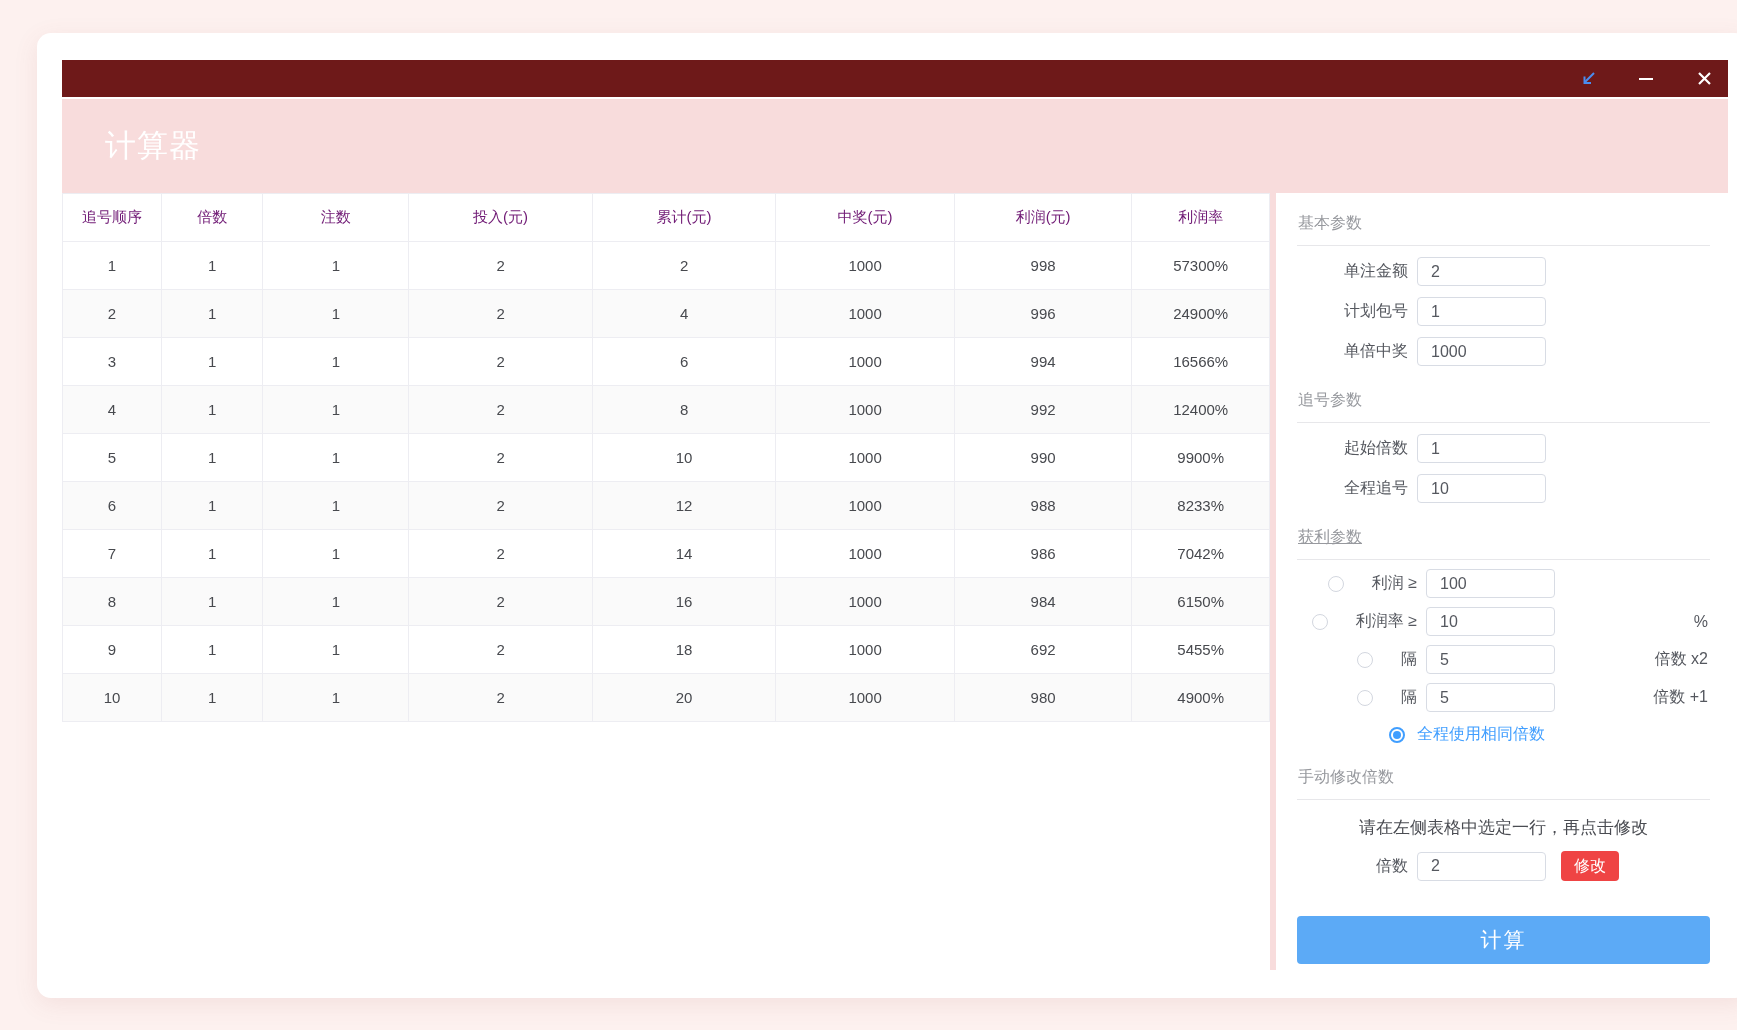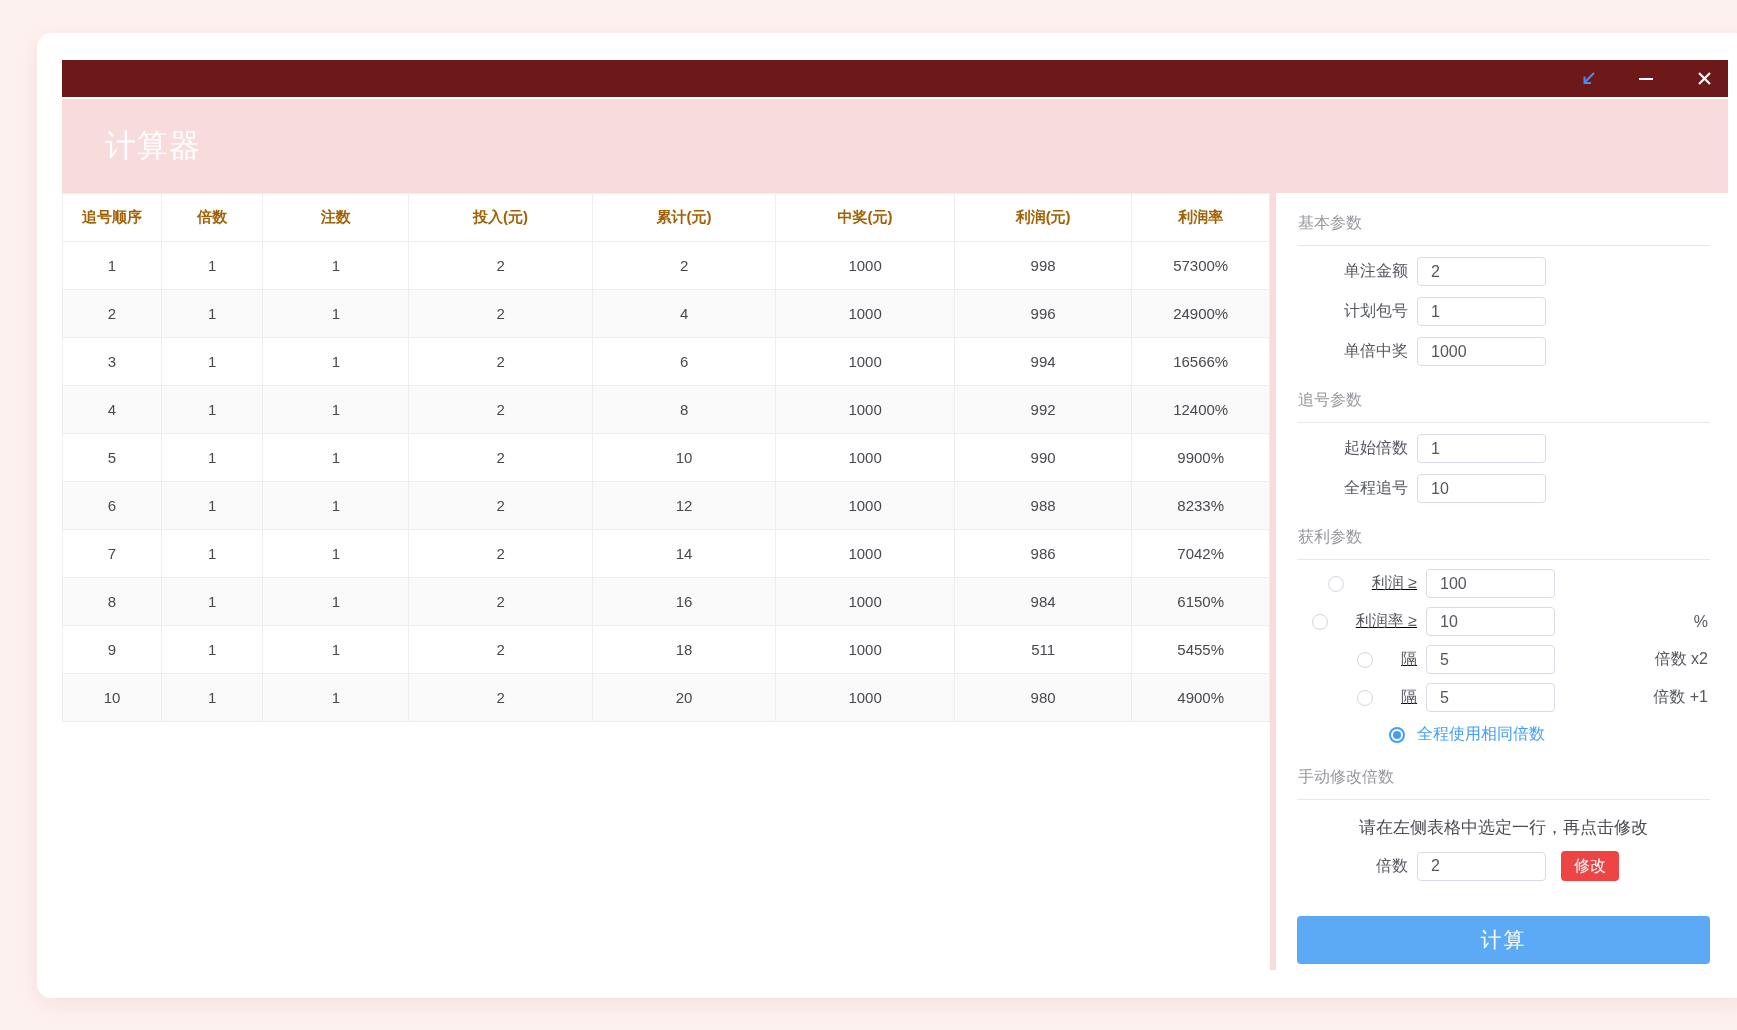--- a/index.html
+++ b/index.html
@@ -38,39 +38,39 @@
   }
   .table-area { width:1208px; overflow:hidden; }
   .v-divider { width:6px; background:#f8dcdc; }
   .panel { flex:1; padding:12px 18px 0 21px; }
   
   table { width:100%; border-collapse:collapse; table-layout:fixed; }
   th, td {
     border:1px solid #ededf2; height:48px; text-align:center;
     font-size:15px; overflow:hidden; white-space:nowrap;
   }
-  th { color:#a16207; font-weight:700; background:#ffffff; }
+  th { color:#701a75; font-weight:400; background:#ffffff; }
   td { color:#47494e; }
   tbody tr:nth-child(even) td { background:#fafafa; }
   col.c1{width:8.2%} col.c2{width:8.4%} col.c3{width:12.1%} col.c4{width:15.2%}
   col.c5{width:15.2%} col.c6{width:14.8%} col.c7{width:14.7%} col.c8{width:11.4%}
   
   .section-title {
     font-size:16px; color:#97999e; padding:8px 0 11px 1px;
     border-bottom:1px solid #e7e7ea; margin-bottom:8px;
   }
   .form-row { display:flex; align-items:center; margin:11px 0; }
   .form-label { width:120px; text-align:right; padding-right:9px; font-size:16px; color:#55585f; }
   .text-input {
     width:129px; height:29px; border:1px solid #d8dce4; border-radius:4px;
     font-size:16px; color:#55585f; padding:0 0 0 13px; outline:none;
     font-family:"Liberation Sans","DejaVu Sans",sans-serif; background:#fff;
   }
   .opt-row { display:flex; align-items:center; margin:9px 0; }
-  .opt-left { width:129px; display:flex; align-items:center; justify-content:flex-end; gap:28px; padding-right:9px;text-decoration:underline; }
+  .opt-left { width:129px; display:flex; align-items:center; justify-content:flex-end; gap:28px; padding-right:9px; }
   .opt-label { font-size:16px; color:#55585f; white-space:nowrap; }
   .opt-suffix { flex:1; text-align:right; font-size:16px; color:#55585f; padding-right:2px; }
   .radio {
     width:16px; height:16px; min-width:16px; border-radius:50%;
     border:1px solid #d3d7df; background:#fff; display:inline-flex;
     align-items:center; justify-content:center; cursor:pointer;
   }
   .radio.checked { border:2px solid #409eff; }
   .radio.checked::after { content:""; width:8px; height:8px; border-radius:50%; background:#409eff; }
   .opt-row-center { display:flex; align-items:center; gap:12px; margin:12px 0 10px 92px;text-align:right; }
@@ -222,21 +222,21 @@
               <td>984</td>
               <td>6150%</td>
             </tr>
             <tr>
               <td>9</td>
               <td>1</td>
               <td>1</td>
               <td>2</td>
               <td>18</td>
               <td>1000</td>
-              <td>511</td>
+              <td>692</td>
               <td>5455%</td>
             </tr>
             <tr>
               <td>10</td>
               <td>1</td>
               <td>1</td>
               <td>2</td>
               <td>20</td>
               <td>1000</td>
               <td>980</td>
@@ -267,21 +267,21 @@
       <div class="section-title" style="margin-top:16px;">追号参数</div>
       <div class="form-row">
         <span class="form-label">起始倍数</span>
         <input class="text-input" value="1" style="">
       </div>
       <div class="form-row">
         <span class="form-label">全程追号</span>
         <input class="text-input" value="10" style="">
       </div>
 
-      <div class="section-title" style="margin-top:16px;">获利参数</div>
+      <div class="section-title" style="margin-top:16px;text-decoration:underline;">获利参数</div>
 
       <div class="opt-row">
         <span class="opt-left">
           <span class="radio"></span>
           <span class="opt-label">利润 ≥</span>
         </span>
         <input class="text-input" value="100" style="">
         <span class="opt-suffix"></span>
       </div>
 

